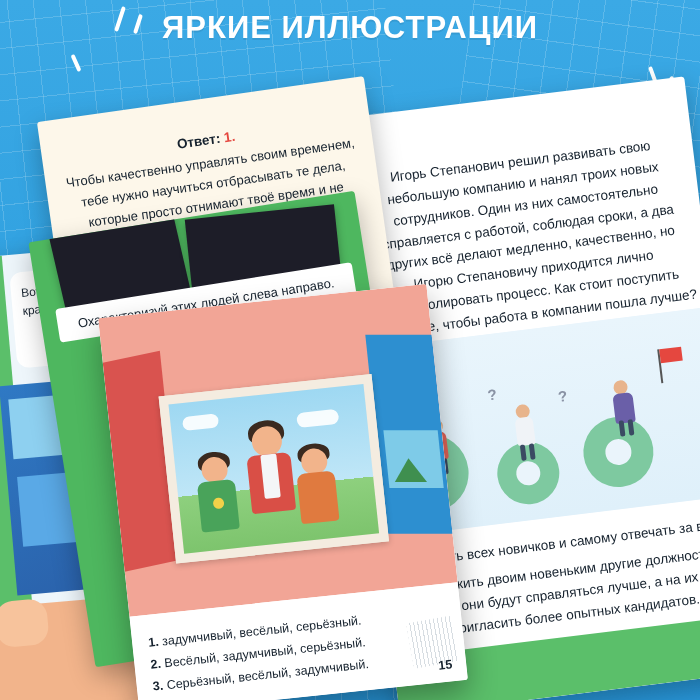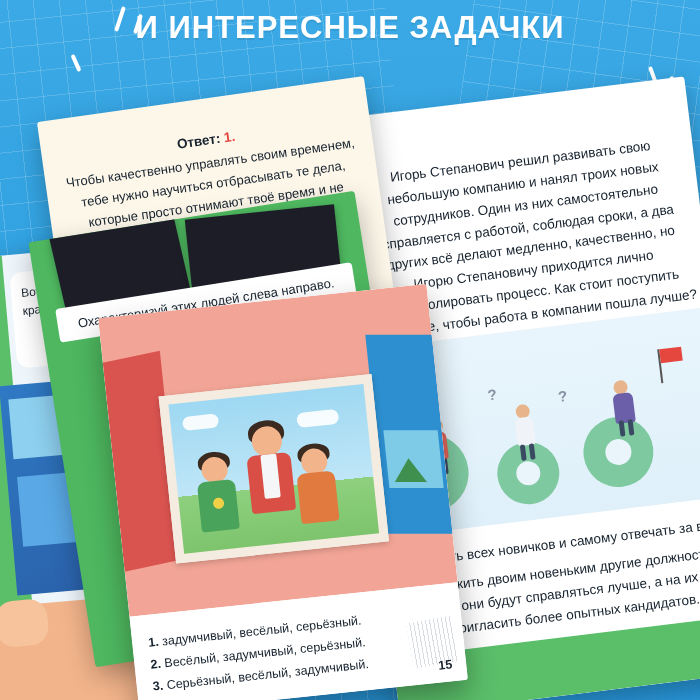--- a/index.html
+++ b/index.html
@@ -181,21 +181,21 @@
   <div class="bg-grid2"></div>
 
   <div class="spark" style="left:118px; top:6px; width:4px; height:26px; transform:rotate(18deg);"></div>
   <div class="spark" style="left:136px; top:14px; width:4px; height:20px; transform:rotate(18deg);"></div>
   <div class="spark" style="left:74px; top:54px; width:4px; height:18px; transform:rotate(-24deg);"></div>
   <div class="spark" style="left:652px; top:66px; width:4px; height:24px; transform:rotate(-20deg);"></div>
   <div class="spark" style="left:672px; top:76px; width:4px; height:18px; transform:rotate(-20deg);"></div>
   <div class="spark" style="left:626px; top:108px; width:4px; height:16px; transform:rotate(16deg);"></div>
 
   <div class="headline">
-    <span class="l2">И ИНТЕРЕСНЫЕ ЗАДАЧКИ</span>
+    <span class="l1">ЯРКИЕ ИЛЛЮСТРАЦИИ</span>
   </div>
 
   <div class="card book-left">
     <div class="strip-green"></div>
     <div class="bubble">
       <div class="bubble-txt">Вот это да! Как же тут красиво.</div>
     </div>
     <div class="pic">
       <div class="sq1"></div>
       <div class="sq2"></div>

